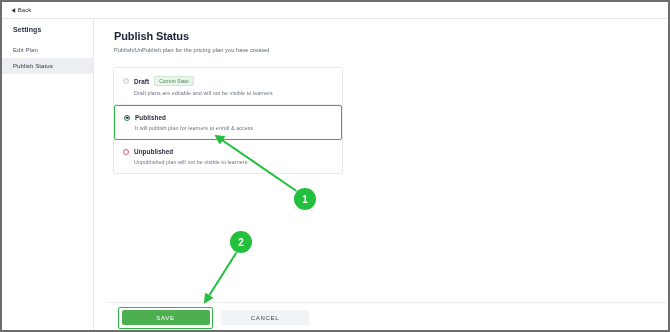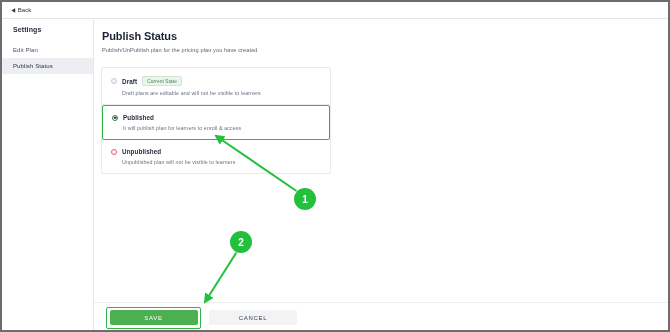--- a/index.html
+++ b/index.html
@@ -51,20 +51,21 @@
     transform: scaleX(.8);
   }
 
   
   .body-wrap {
     position: absolute;
     left: 0; top: 17px;
     width: 100%;
     height: 313px;
     display: flex;
+    gap: 12px;
   }
 
   
   .sidebar {
     width: 92px;
     min-width: 92px;
     background: #ffffff;
     border-right: 1px solid #e6e8ea;
     box-sizing: border-box;
     padding-top: 7px;

